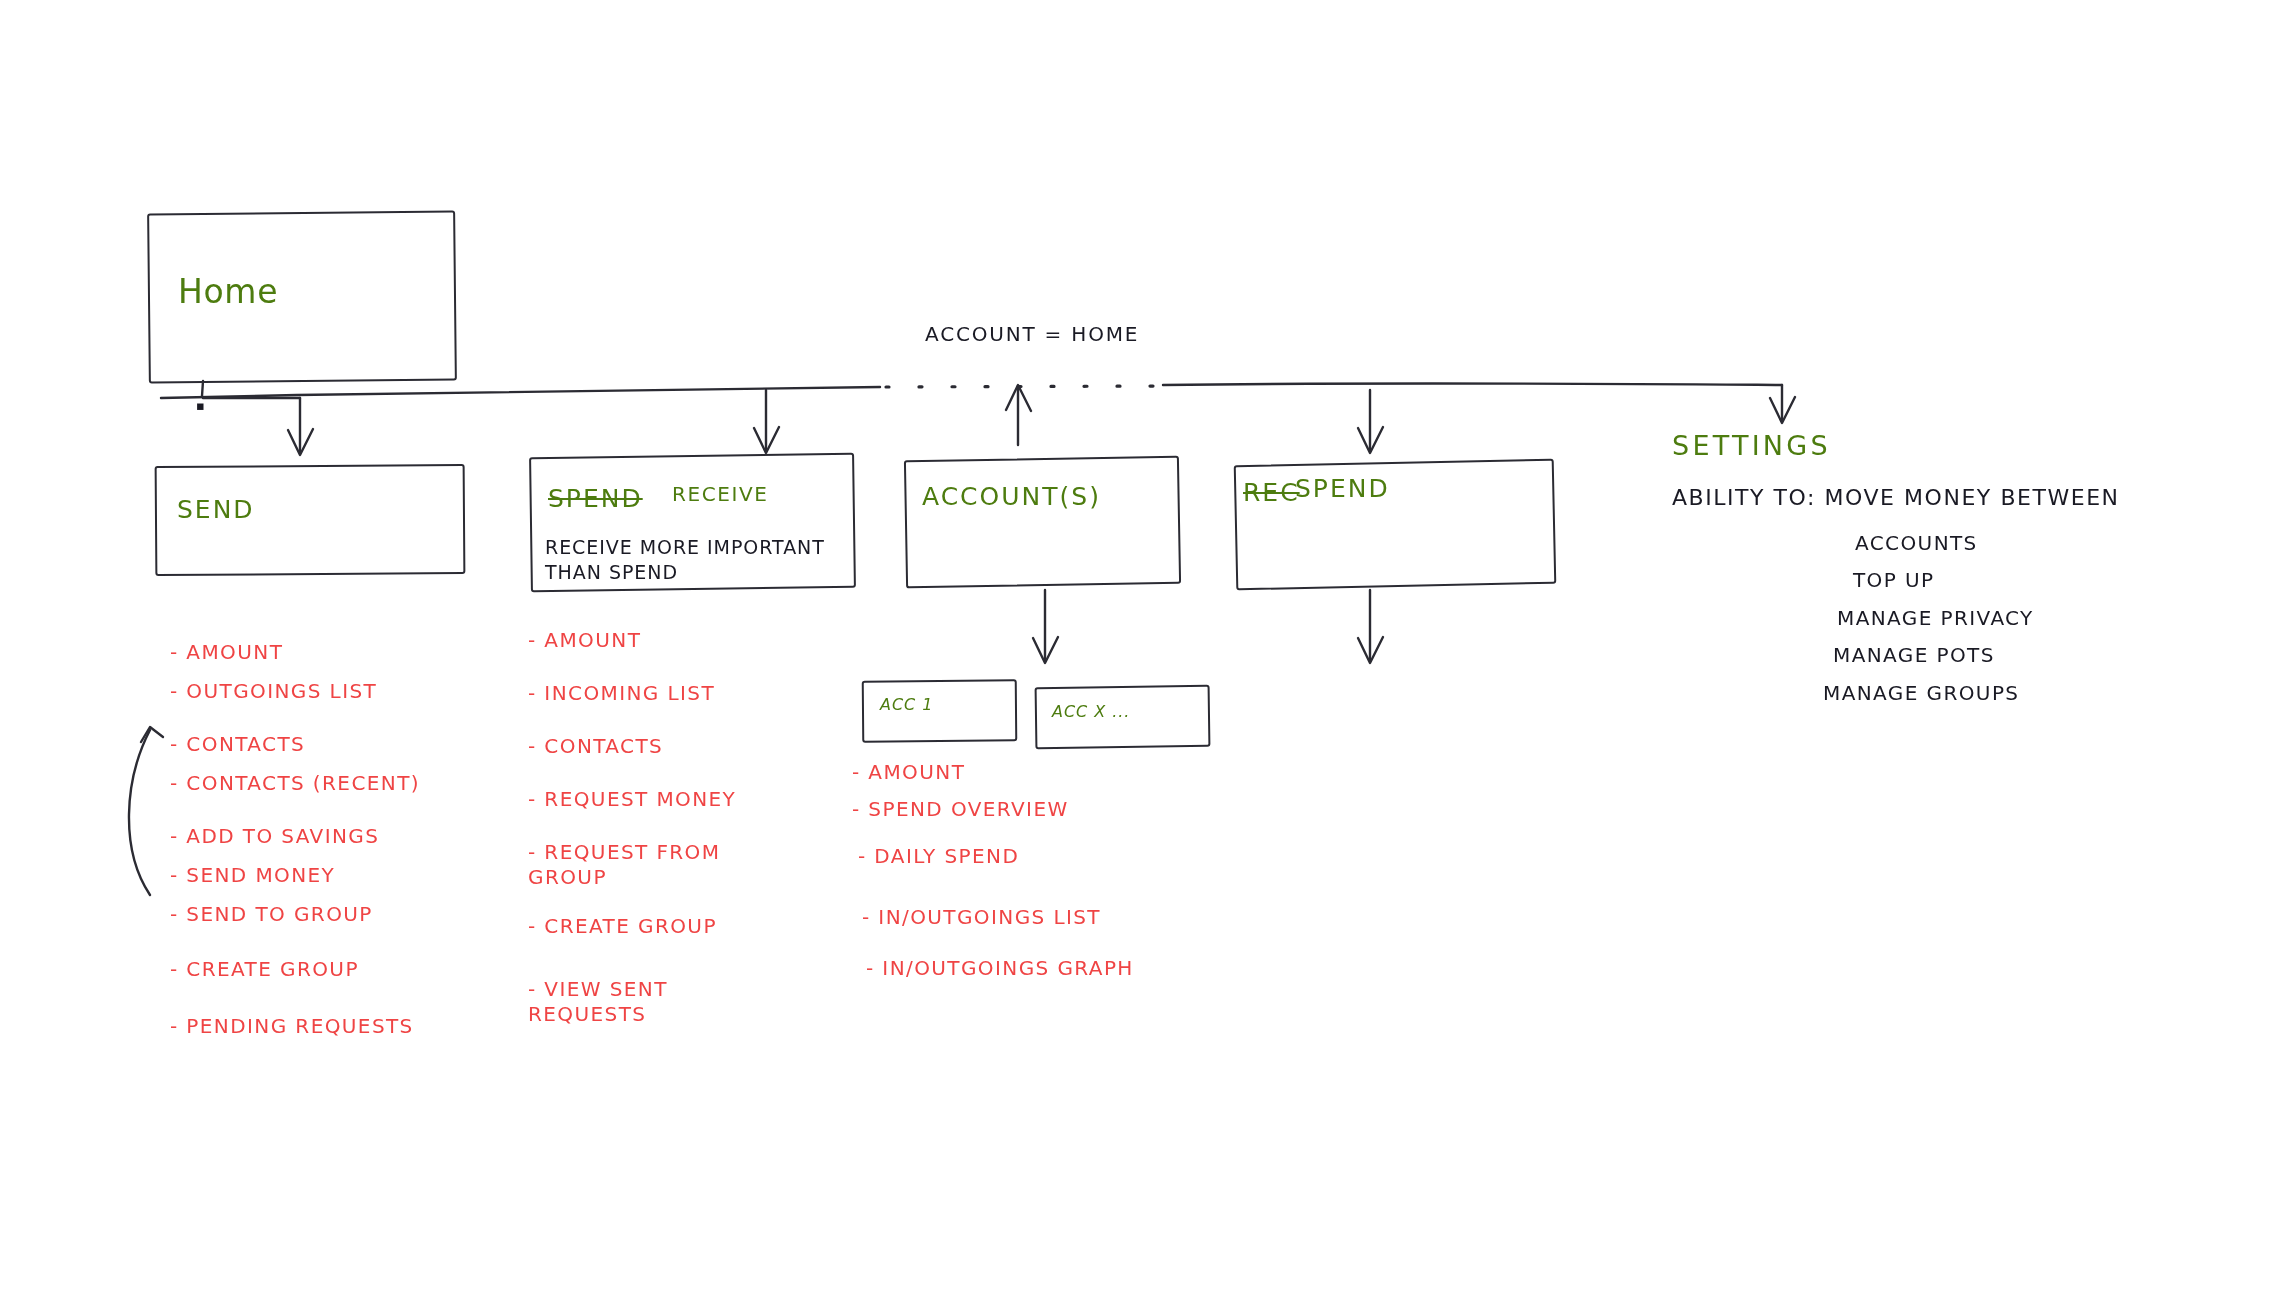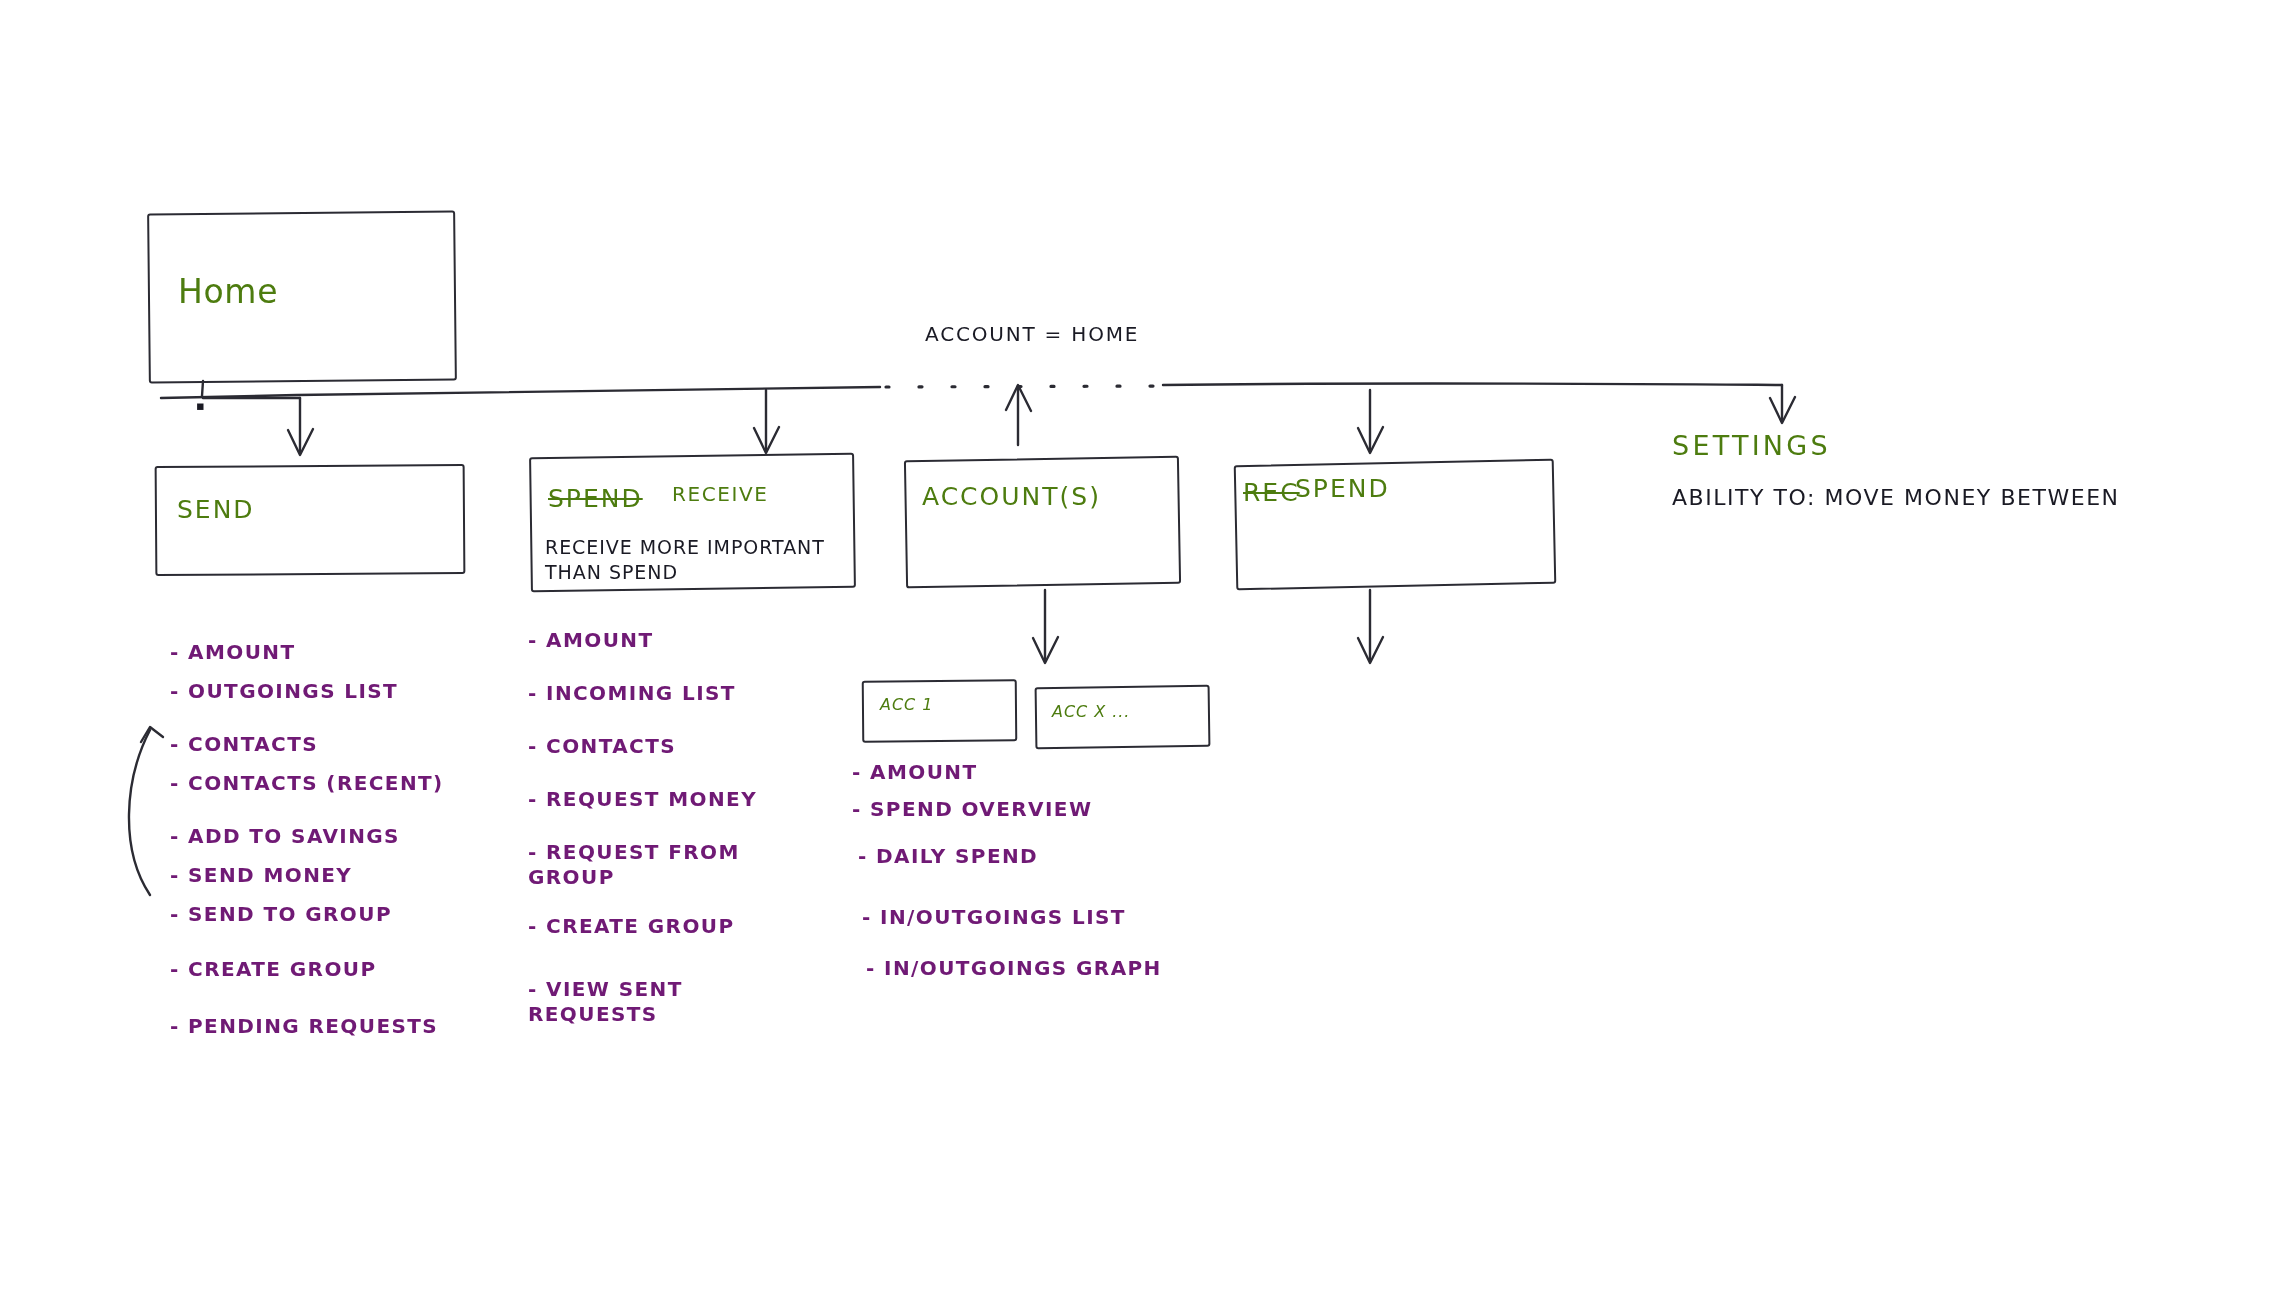--- a/index.html
+++ b/index.html
@@ -44,25 +44,24 @@
     font-family: "DejaVu Sans", sans-serif;
     font-weight: 400;
   }
   .list-block {
     position: absolute;
   }
   .list-item {
     font-size: 20px;
     letter-spacing: 0.07em;
     line-height: 1.25;
-    color: #701a75;
+    color: #ef4444;
     white-space: nowrap;
     margin-bottom: 14px;
     text-transform: uppercase;
-    font-weight: bold;
   }
   .strike {
     text-decoration: line-through;
     text-decoration-thickness: 2px;
   }
   .sub-list {
     position: absolute;
   }
   .sub-list .sub-item {
     font-size: 20px;
@@ -217,14 +216,21 @@
   </div>
 
   <div class="node-box" style="left:1235px; top:462px; width:320px; height:125px; transform: rotate(-1.2deg);"></div>
   <div class="node-label box-title hand strike" style="left:1243px; top:478px;">Rec</div>
   <div class="node-label box-title hand" style="left:1295px; top:474px;">Spend</div>
 
 
   <div class="node-label settings-title hand" style="left:1672px; top:430px;">Settings</div>
   <div class="settings-lead hand" style="position:absolute; left:1672px; top:485px;">Ability to: Move money between</div>
 
+  <div class="sub-list" style="left:1855px; top:530px;">
+    <div class="sub-item">Accounts</div>
+    <div class="sub-item" style="margin-left:-2px;">Top up</div>
+    <div class="sub-item" style="margin-left:-18px;">Manage privacy</div>
+    <div class="sub-item" style="margin-left:-22px;">Manage pots</div>
+    <div class="sub-item" style="margin-left:-32px;">Manage groups</div>
+  </div>
 
 </div>
 
 </body></html>

